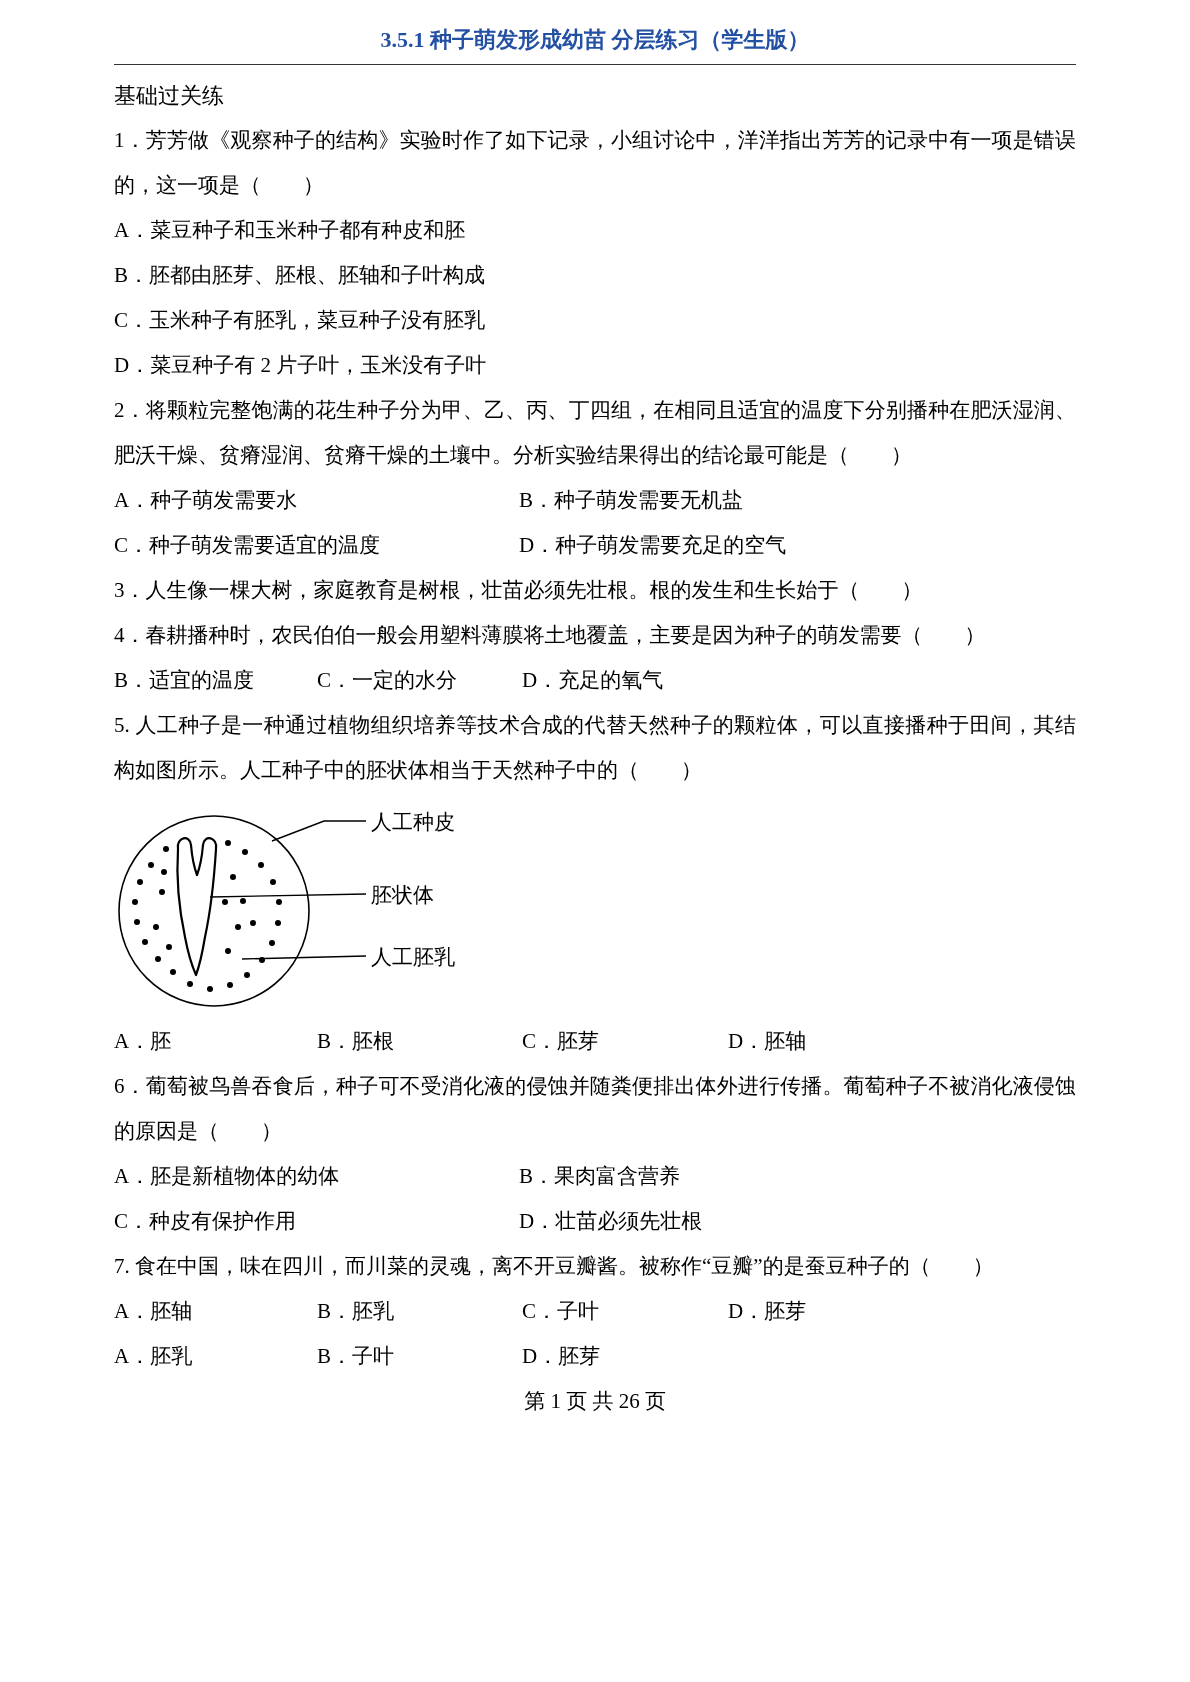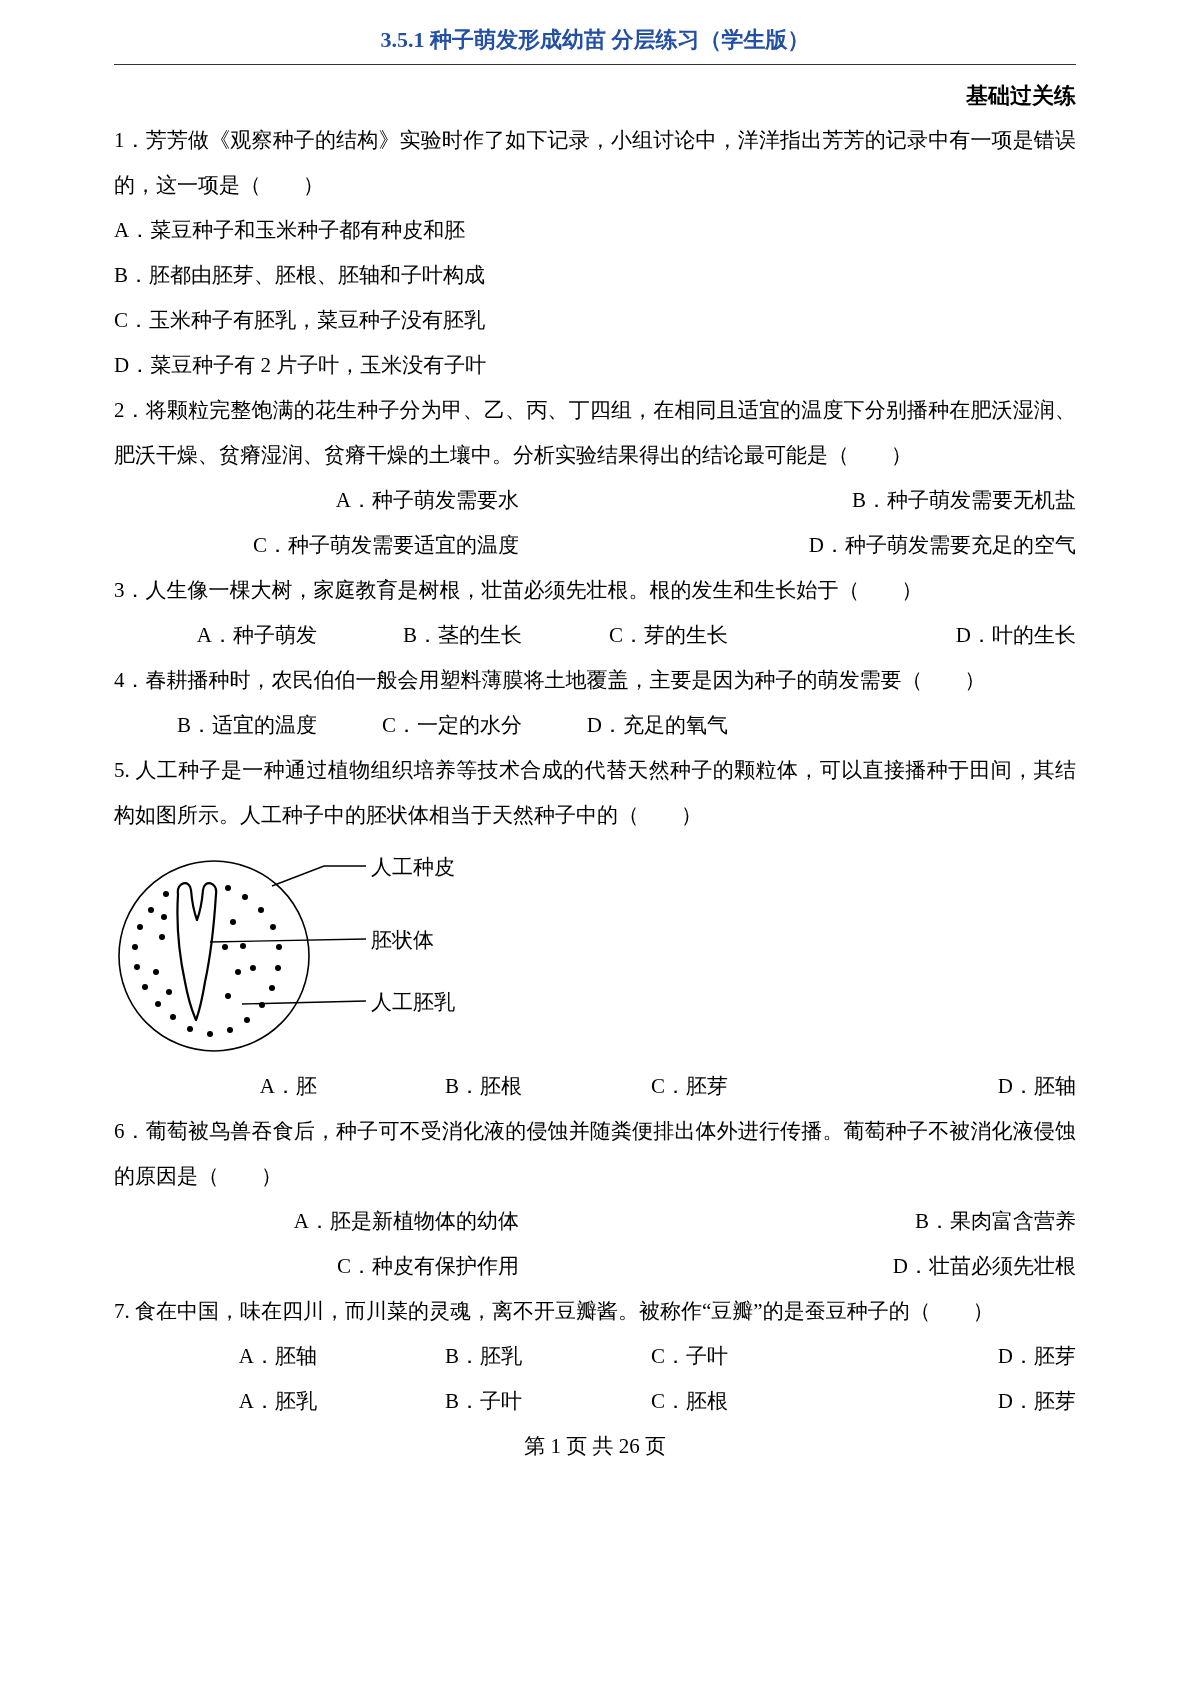--- a/index.html
+++ b/index.html
@@ -23,36 +23,36 @@
     line-height: 32px;
     color: #2350a3;
   }
   .rule {
     border: none;
     border-top: 1px solid #333333;
     margin: 6px 0 8px 0;
   }
   .section-title {
     margin: 0;
-    text-align: right;
+    text-align: left;
     font-size: 22px;
-    font-weight: 700;
+    font-weight: 400;
     line-height: 45px;
   }
   .question { margin: 0; }
   p.stem, p.opt-line { margin: 0; text-align: justify; }
   .opts-4col {
     display: grid;
     grid-template-columns: 203px 205px 206px 1fr;
   }
   .opts-2col {
     display: grid;
     grid-template-columns: 405px 1fr;
   }
-  .opt { display: block; text-align: right; }
+  .opt { display: block; }
   figure.seed-figure {
     margin: 16px 0 10px 0;
     padding: 0;
   }
   figure.seed-figure svg { display: block; }
   figure.seed-figure text {
     font-family: "Liberation Serif", "DejaVu Serif", serif;
     font-size: 21px;
     fill: #000000;
   }
@@ -86,26 +86,20 @@
       <span class="opt">B．种子萌发需要无机盐</span>
     </div>
     <div class="opts-2col">
       <span class="opt">C．种子萌发需要适宜的温度</span>
       <span class="opt">D．种子萌发需要充足的空气</span>
     </div>
   </section>
 
   <section class="question">
     <p class="stem">3．人生像一棵大树，家庭教育是树根，壮苗必须先壮根。根的发生和生长始于（　　）</p>
-    <div class="opts-4col">
-      <span class="opt">A．种子萌发</span>
-      <span class="opt">B．茎的生长</span>
-      <span class="opt">C．芽的生长</span>
-      <span class="opt">D．叶的生长</span>
-    </div>
   </section>
 
   <section class="question">
     <p class="stem">4．春耕播种时，农民伯伯一般会用塑料薄膜将土地覆盖，主要是因为种子的萌发需要（　　）</p>
     <div class="opts-4col">
       <span class="opt">B．适宜的温度</span>
       <span class="opt">C．一定的水分</span>
       <span class="opt">D．充足的氧气</span>
     </div>
   </section>
@@ -190,20 +184,19 @@
       <span class="opt">B．胚乳</span>
       <span class="opt">C．子叶</span>
       <span class="opt">D．胚芽</span>
     </div>
   </section>
 
   <section class="question">
     <div class="opts-4col">
       <span class="opt">A．胚乳</span>
       <span class="opt">B．子叶</span>
-      <span class="opt">C．胚根</span>
       <span class="opt">D．胚芽</span>
     </div>
   </section>
 
   <p class="page-footer">第 1 页 共 26 页</p>
 
 </div>
 
 </body></html>

